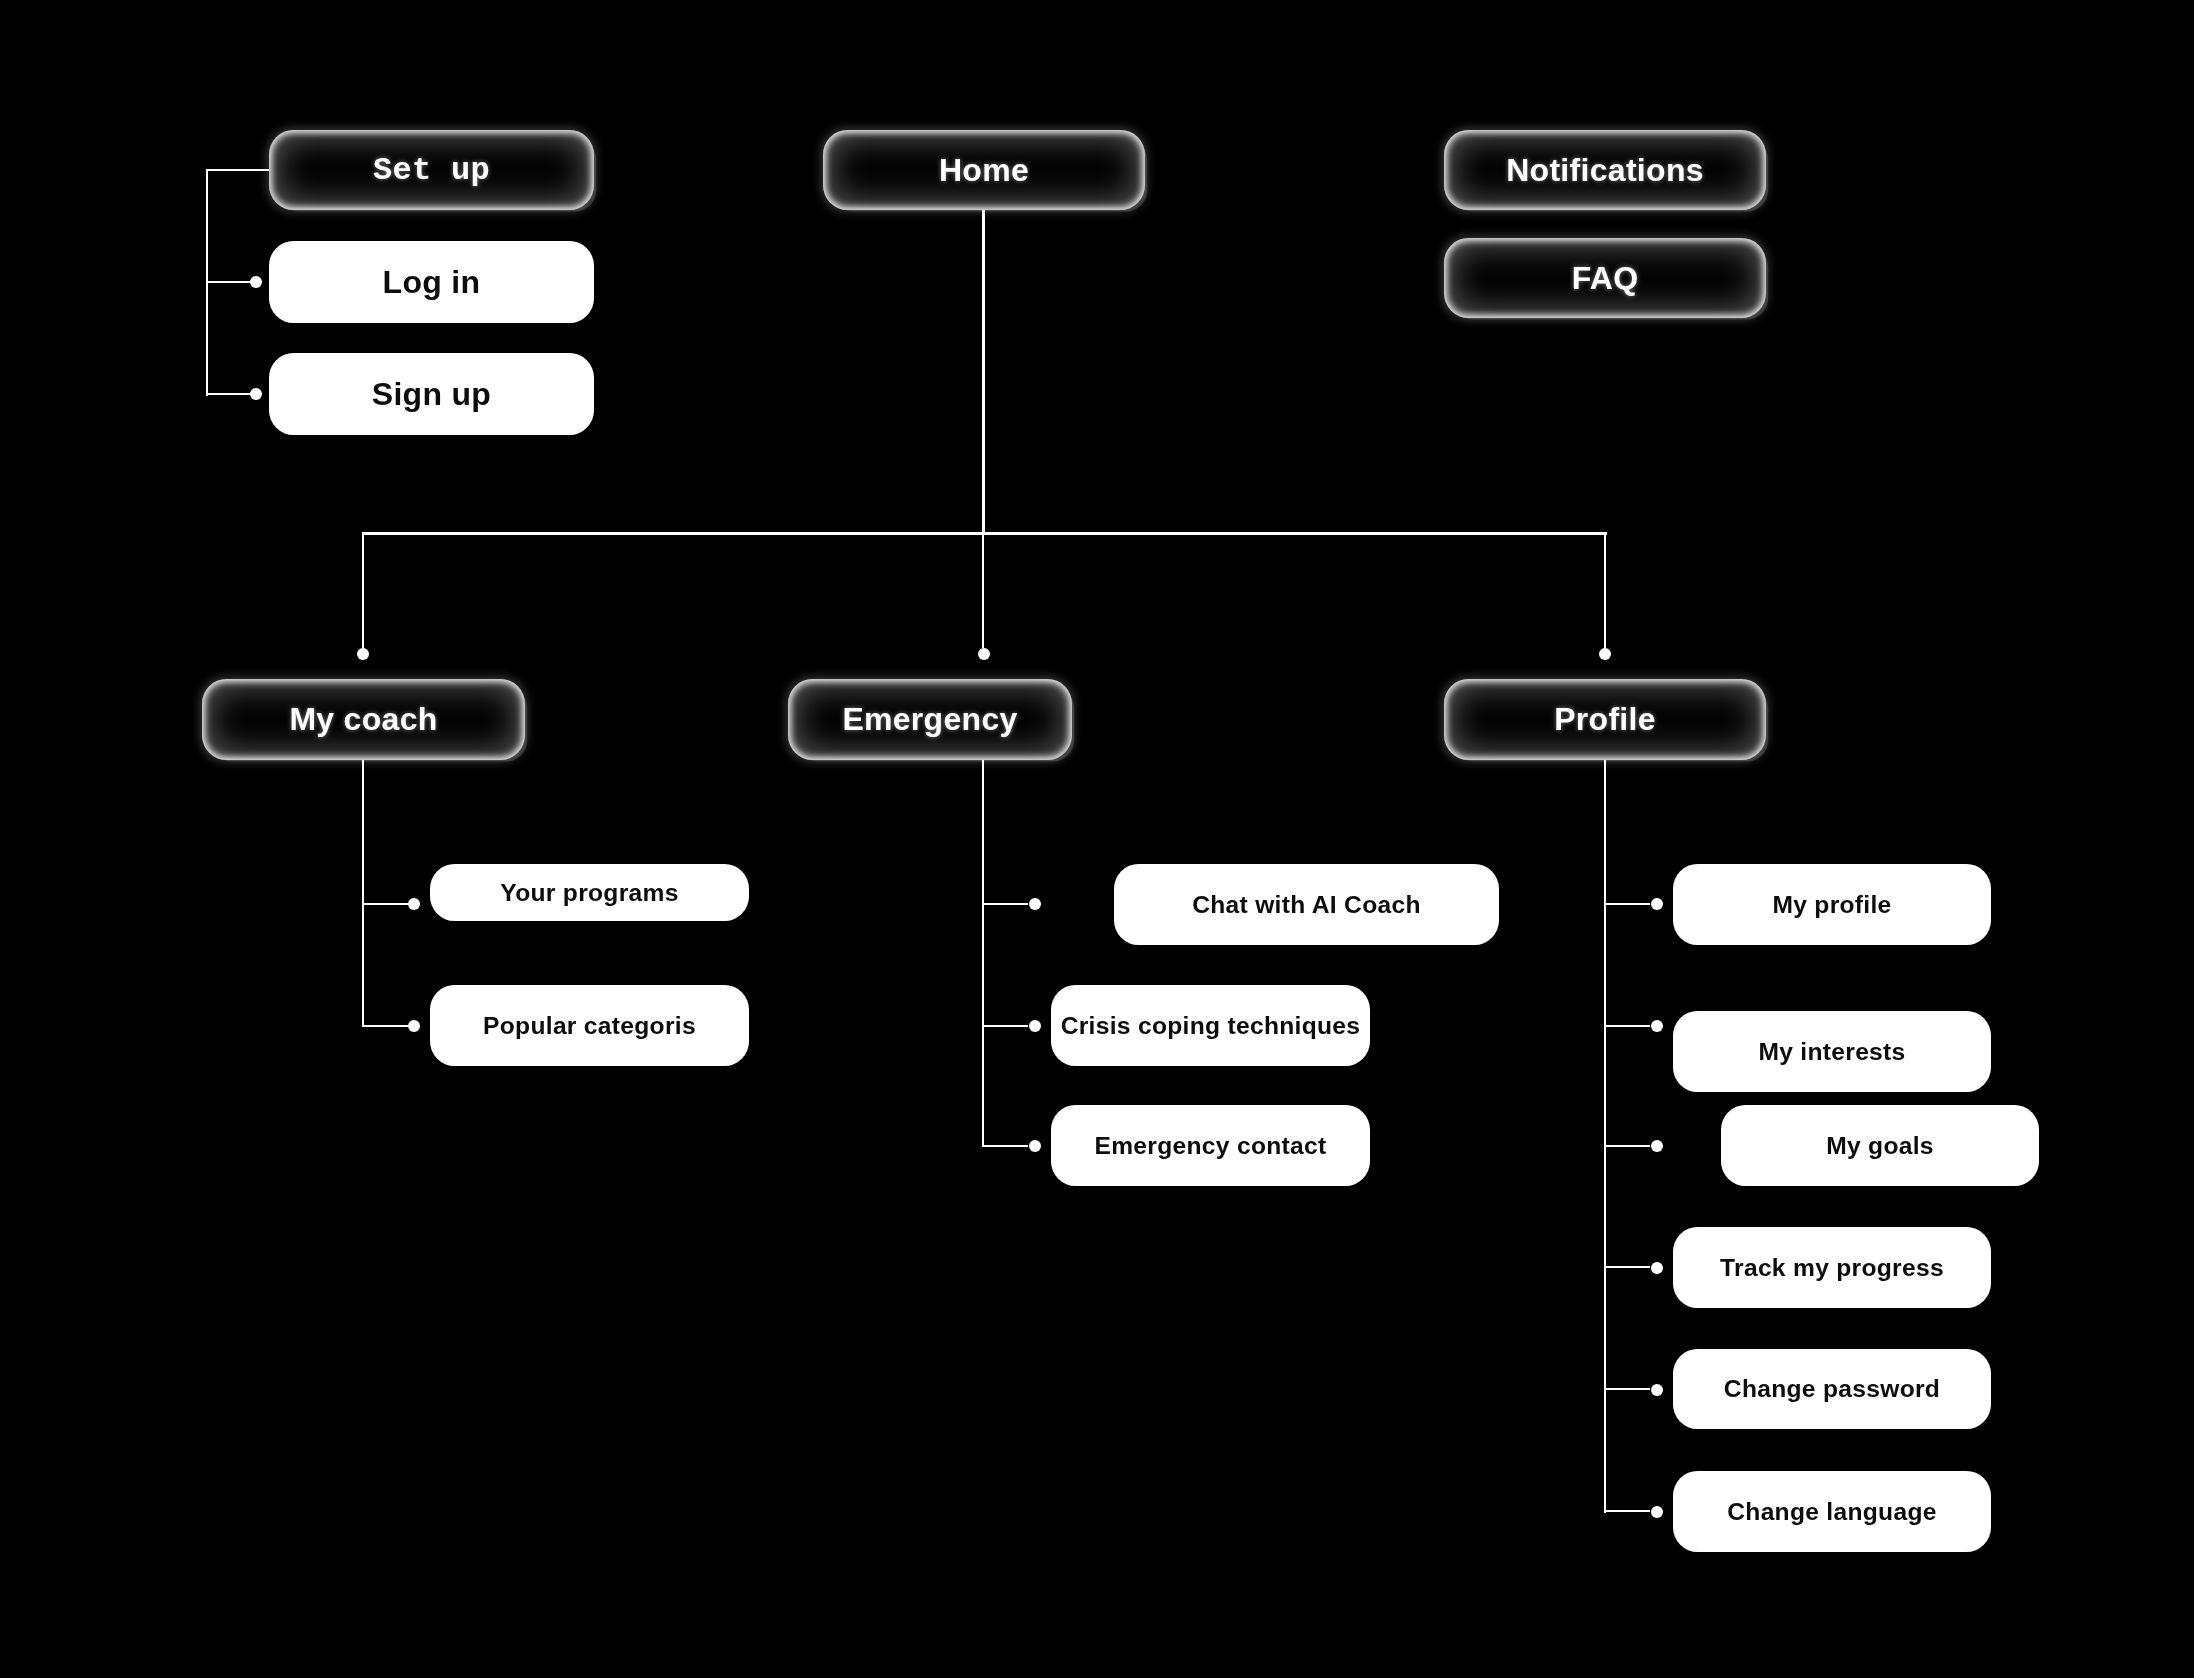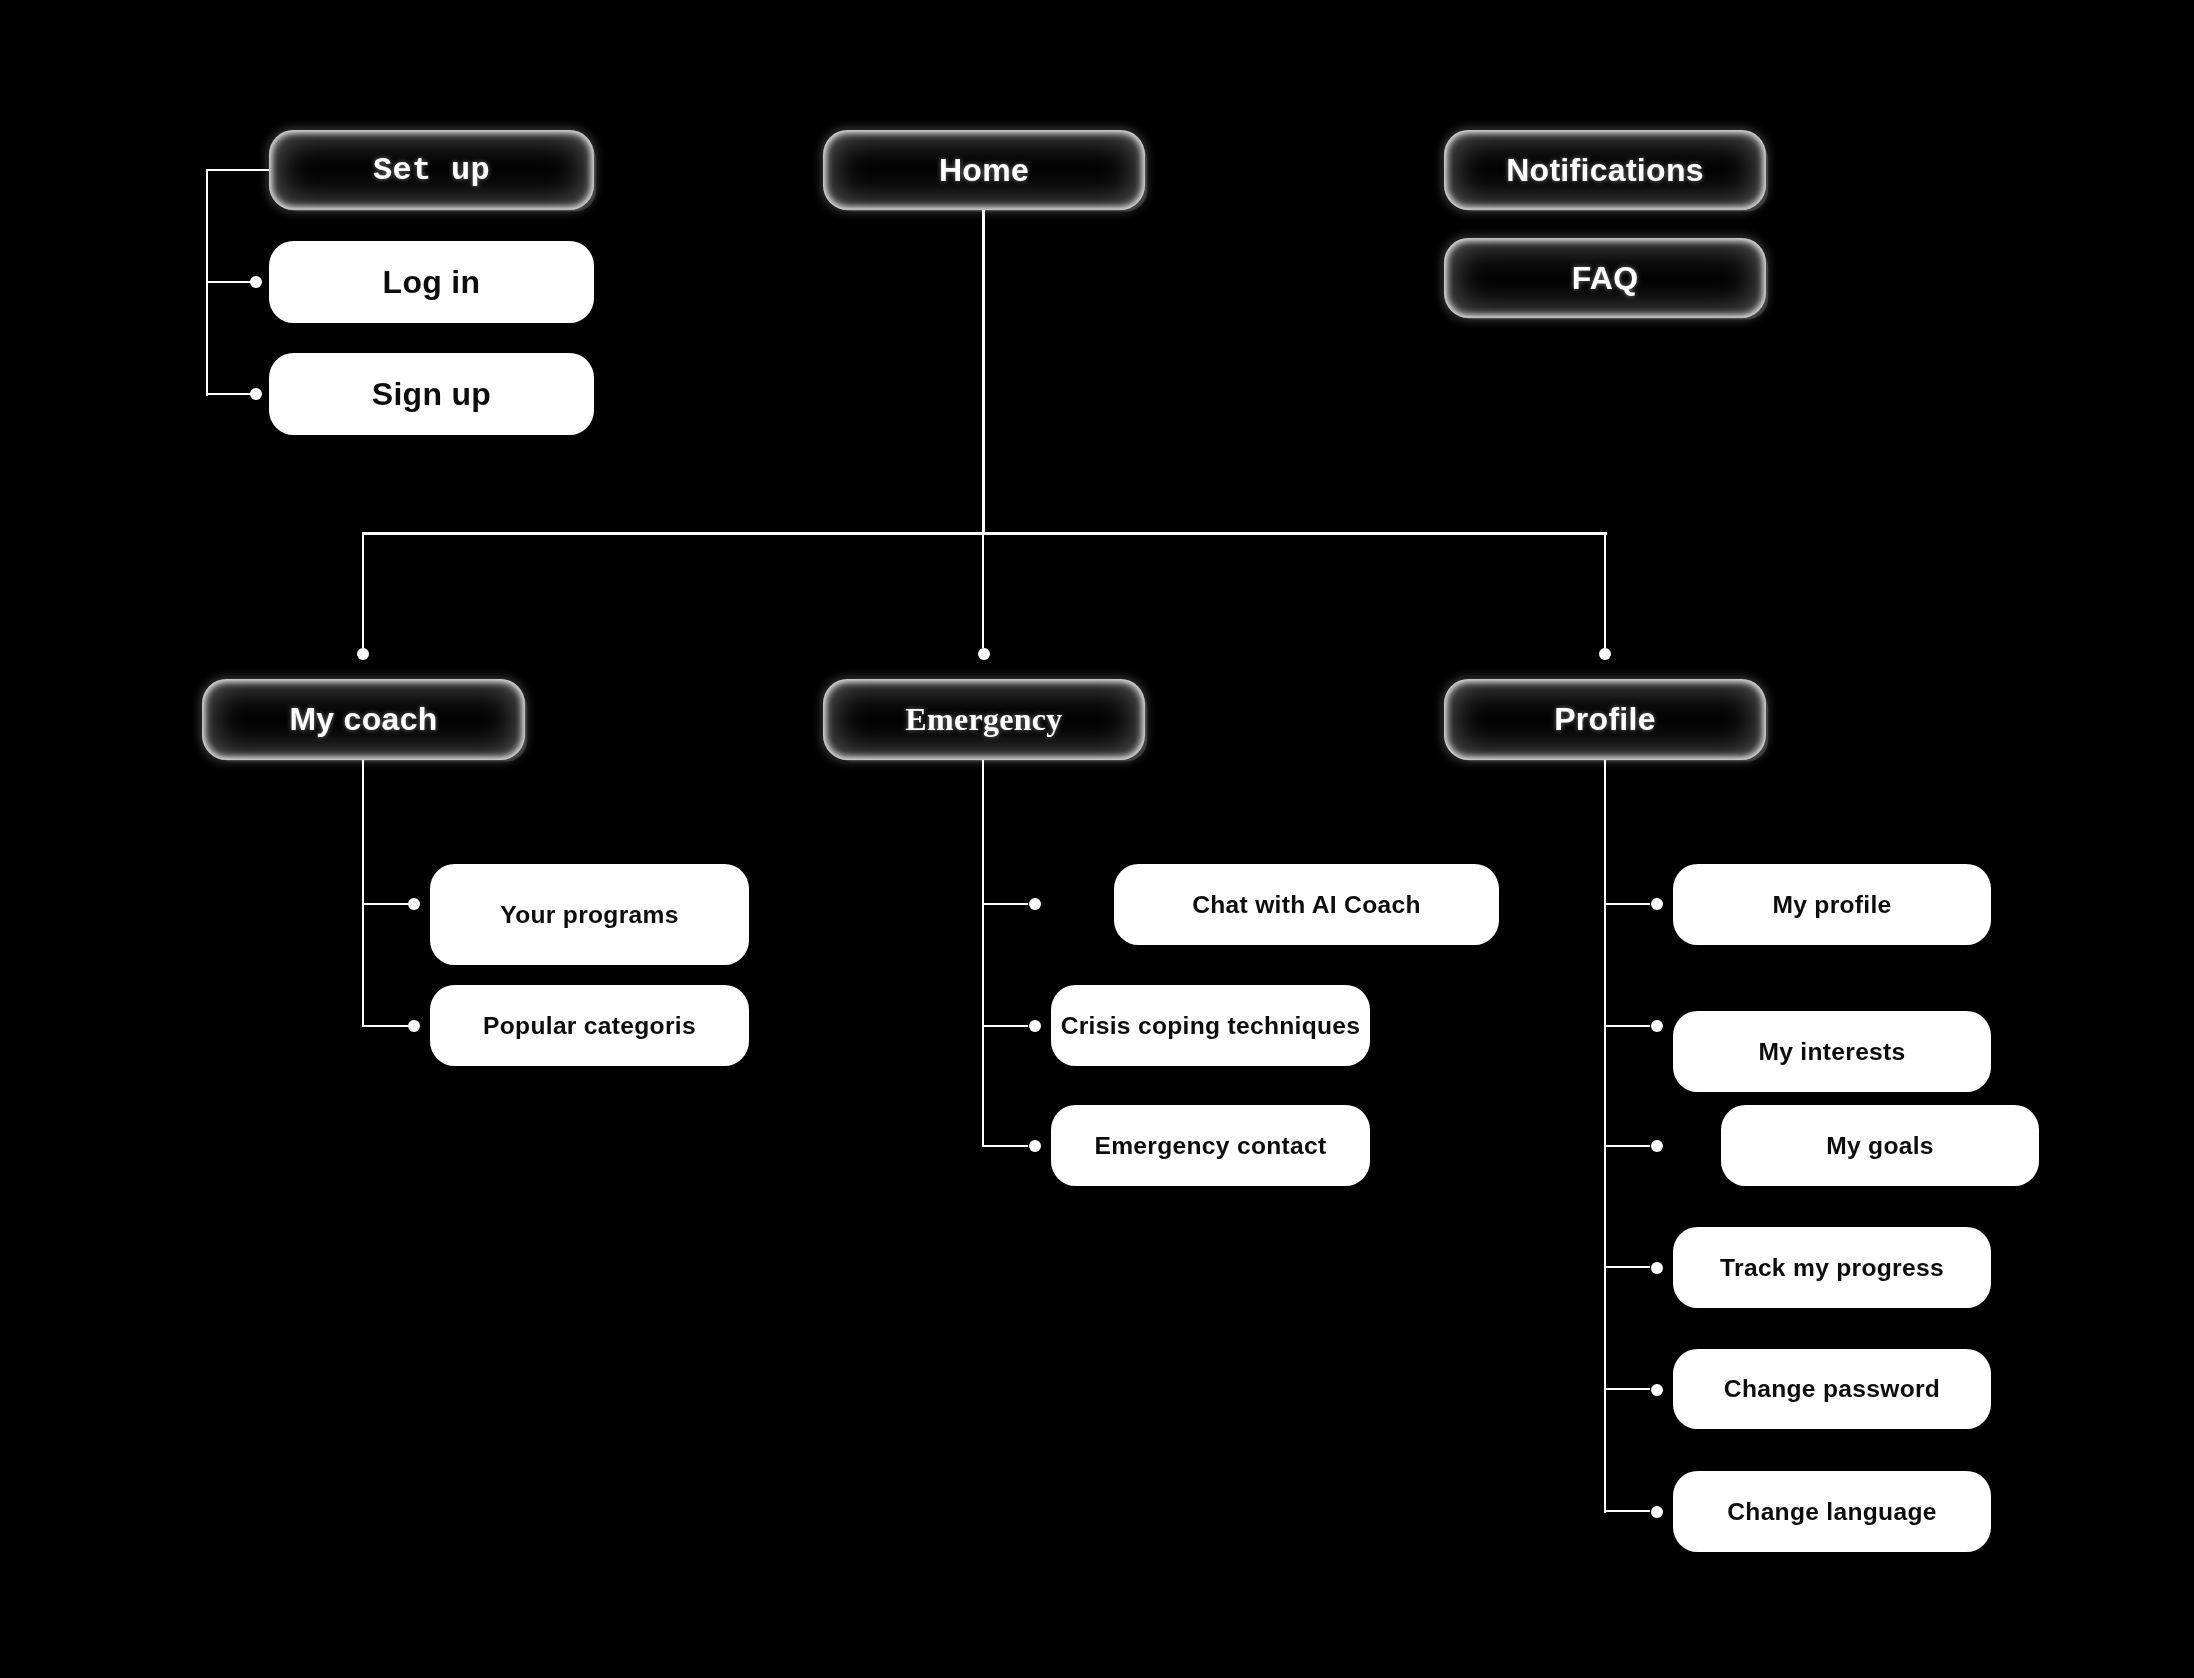--- a/index.html
+++ b/index.html
@@ -121,28 +121,28 @@
   <div class="node dark" style="left:1444px;top:130px;width:322px;height:80px;">
     <span>Notifications</span>
   </div>
   <div class="node dark" style="left:1444px;top:238px;width:322px;height:80px;">
     <span>FAQ</span>
   </div>
 
   <div class="node dark" style="left:202px;top:679px;width:323px;height:81px;">
     <span>My coach</span>
   </div>
-  <div class="node dark" style="left:823px;top:679px;width:322px;height:81px;font-family:Liberation Serif, serif;">
+  <div class="node dark" style="left:788px;top:679px;width:284px;height:81px;">
     <span>Emergency</span>
   </div>
   <div class="node dark" style="left:1444px;top:679px;width:322px;height:81px;">
     <span>Profile</span>
   </div>
 
-  <div class="node light" style="left:430px;top:864px;width:319px;height:101px;">
+  <div class="node light" style="left:430px;top:864px;width:319px;height:57px;">
     <span>Your programs</span>
   </div>
   <div class="node light" style="left:430px;top:985px;width:319px;height:81px;">
     <span>Popular categoris</span>
   </div>
 
   <div class="node light" style="left:1114px;top:864px;width:385px;height:81px;">
     <span>Chat with AI Coach</span>
   </div>
   <div class="node light" style="left:1051px;top:985px;width:319px;height:81px;">

